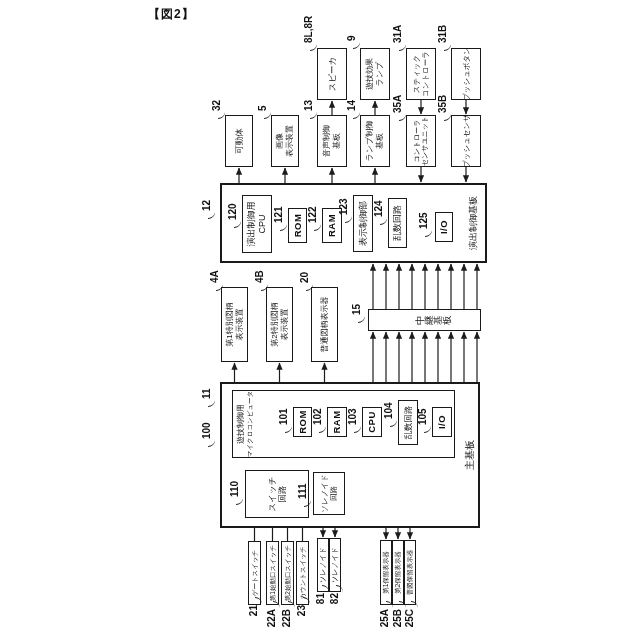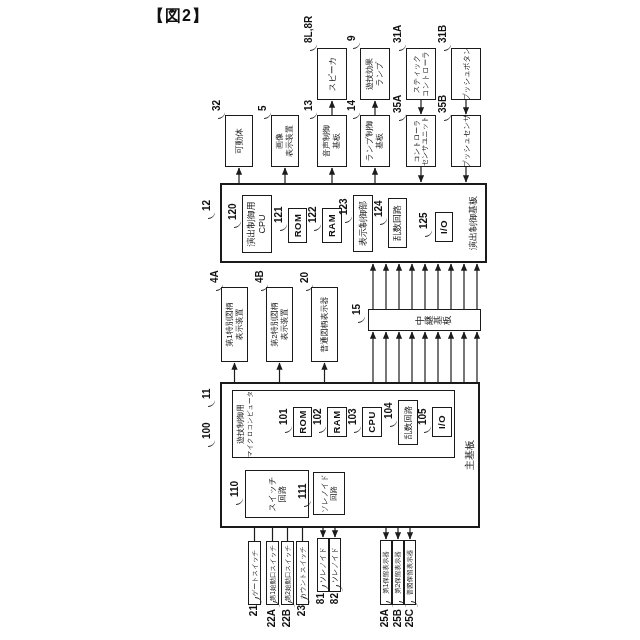--- a/index.html
+++ b/index.html
@@ -1,18 +1,18 @@
 <!DOCTYPE html>
 <html><head>
 <meta charset="utf-8">
 <style>
   html,body{margin:0;padding:0;}
   body{width:640px;height:640px;background:#ffffff;overflow:hidden;position:relative;
        font-family:"Liberation Sans","DejaVu Sans",sans-serif;color:#111;}
-  #fig-label{position:absolute;left:148px;top:6px;font-size:16px;font-weight:bold;letter-spacing:1px;}
+  #fig-label{position:absolute;left:148px;top:6px;font-size:12px;font-weight:bold;letter-spacing:1px;}
   
   #canvas{position:absolute;left:10px;top:145px;width:625px;height:355px;
           transform:rotate(-90deg);transform-origin:50% 50%;}
   .wires{position:absolute;left:0;top:0;}
   .box{position:absolute;border:1.5px solid #1a1a1a;background:#fff;box-sizing:border-box;
        display:flex;flex-direction:column;align-items:center;justify-content:center;
        text-align:center;font-size:8px;line-height:1.2;white-space:nowrap;}
   .board{border-width:2px;}
   .bname{position:absolute;text-align:center;font-size:10px;}
   .sm{font-size:6.5px;}

